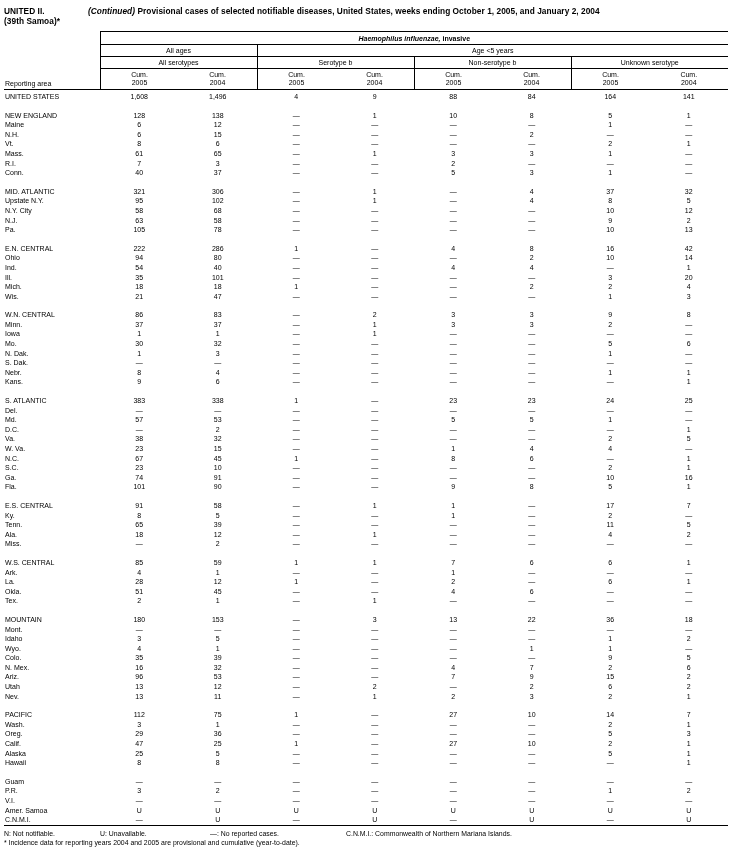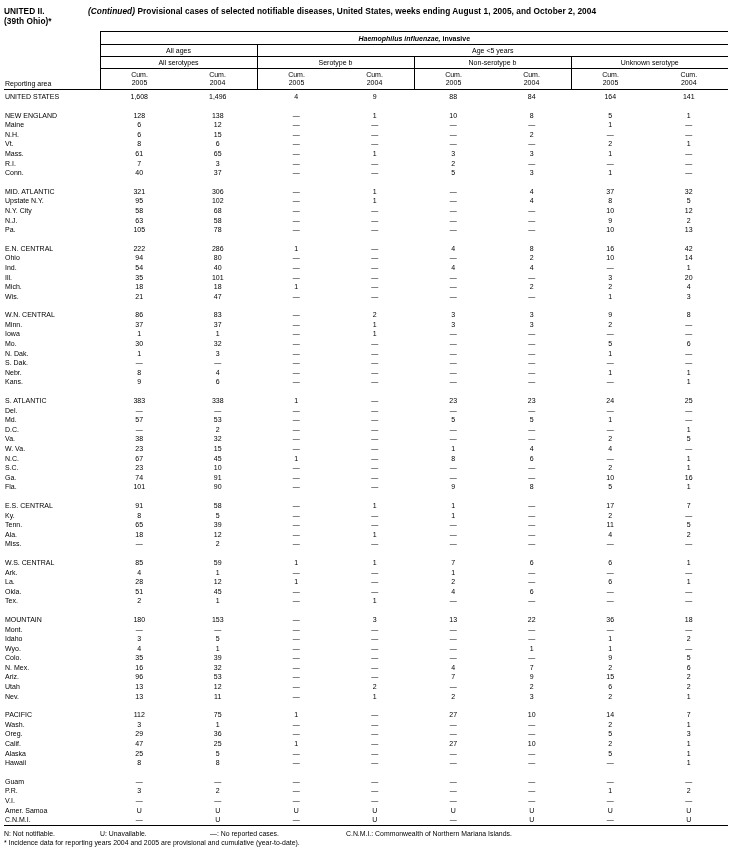--- a/index.html
+++ b/index.html
@@ -58,22 +58,22 @@
   .fn-legend span:nth-child(1) { width: 96px; }
   .fn-legend span:nth-child(2) { width: 110px; }
   .fn-legend span:nth-child(3) { width: 136px; }
 </style>
 </head>
 <body>
 
 <div class="page">
 
   <div class="title">
-    <div><span>UNITED II.</span><span class="cont"> (Continued)</span><span> Provisional cases of selected notifiable diseases, United States, weeks ending August 1, 2005, and October 2, 2004</span></div>
-    <div>(39th Ohio)*</div>
+    <div><span>UNITED II.</span><span class="cont"> (Continued)</span><span> Provisional cases of selected notifiable diseases, United States, weeks ending October 1, 2005, and January 2, 2004</span></div>
+    <div>(39th Samoa)*</div>
   </div>
 
   <table class="main">
     <colgroup>
       <col class="c-area">
       <col class="c-val">
         <col class="c-val">
         <col class="c-val">
         <col class="c-val">
       <col class="c-val">

